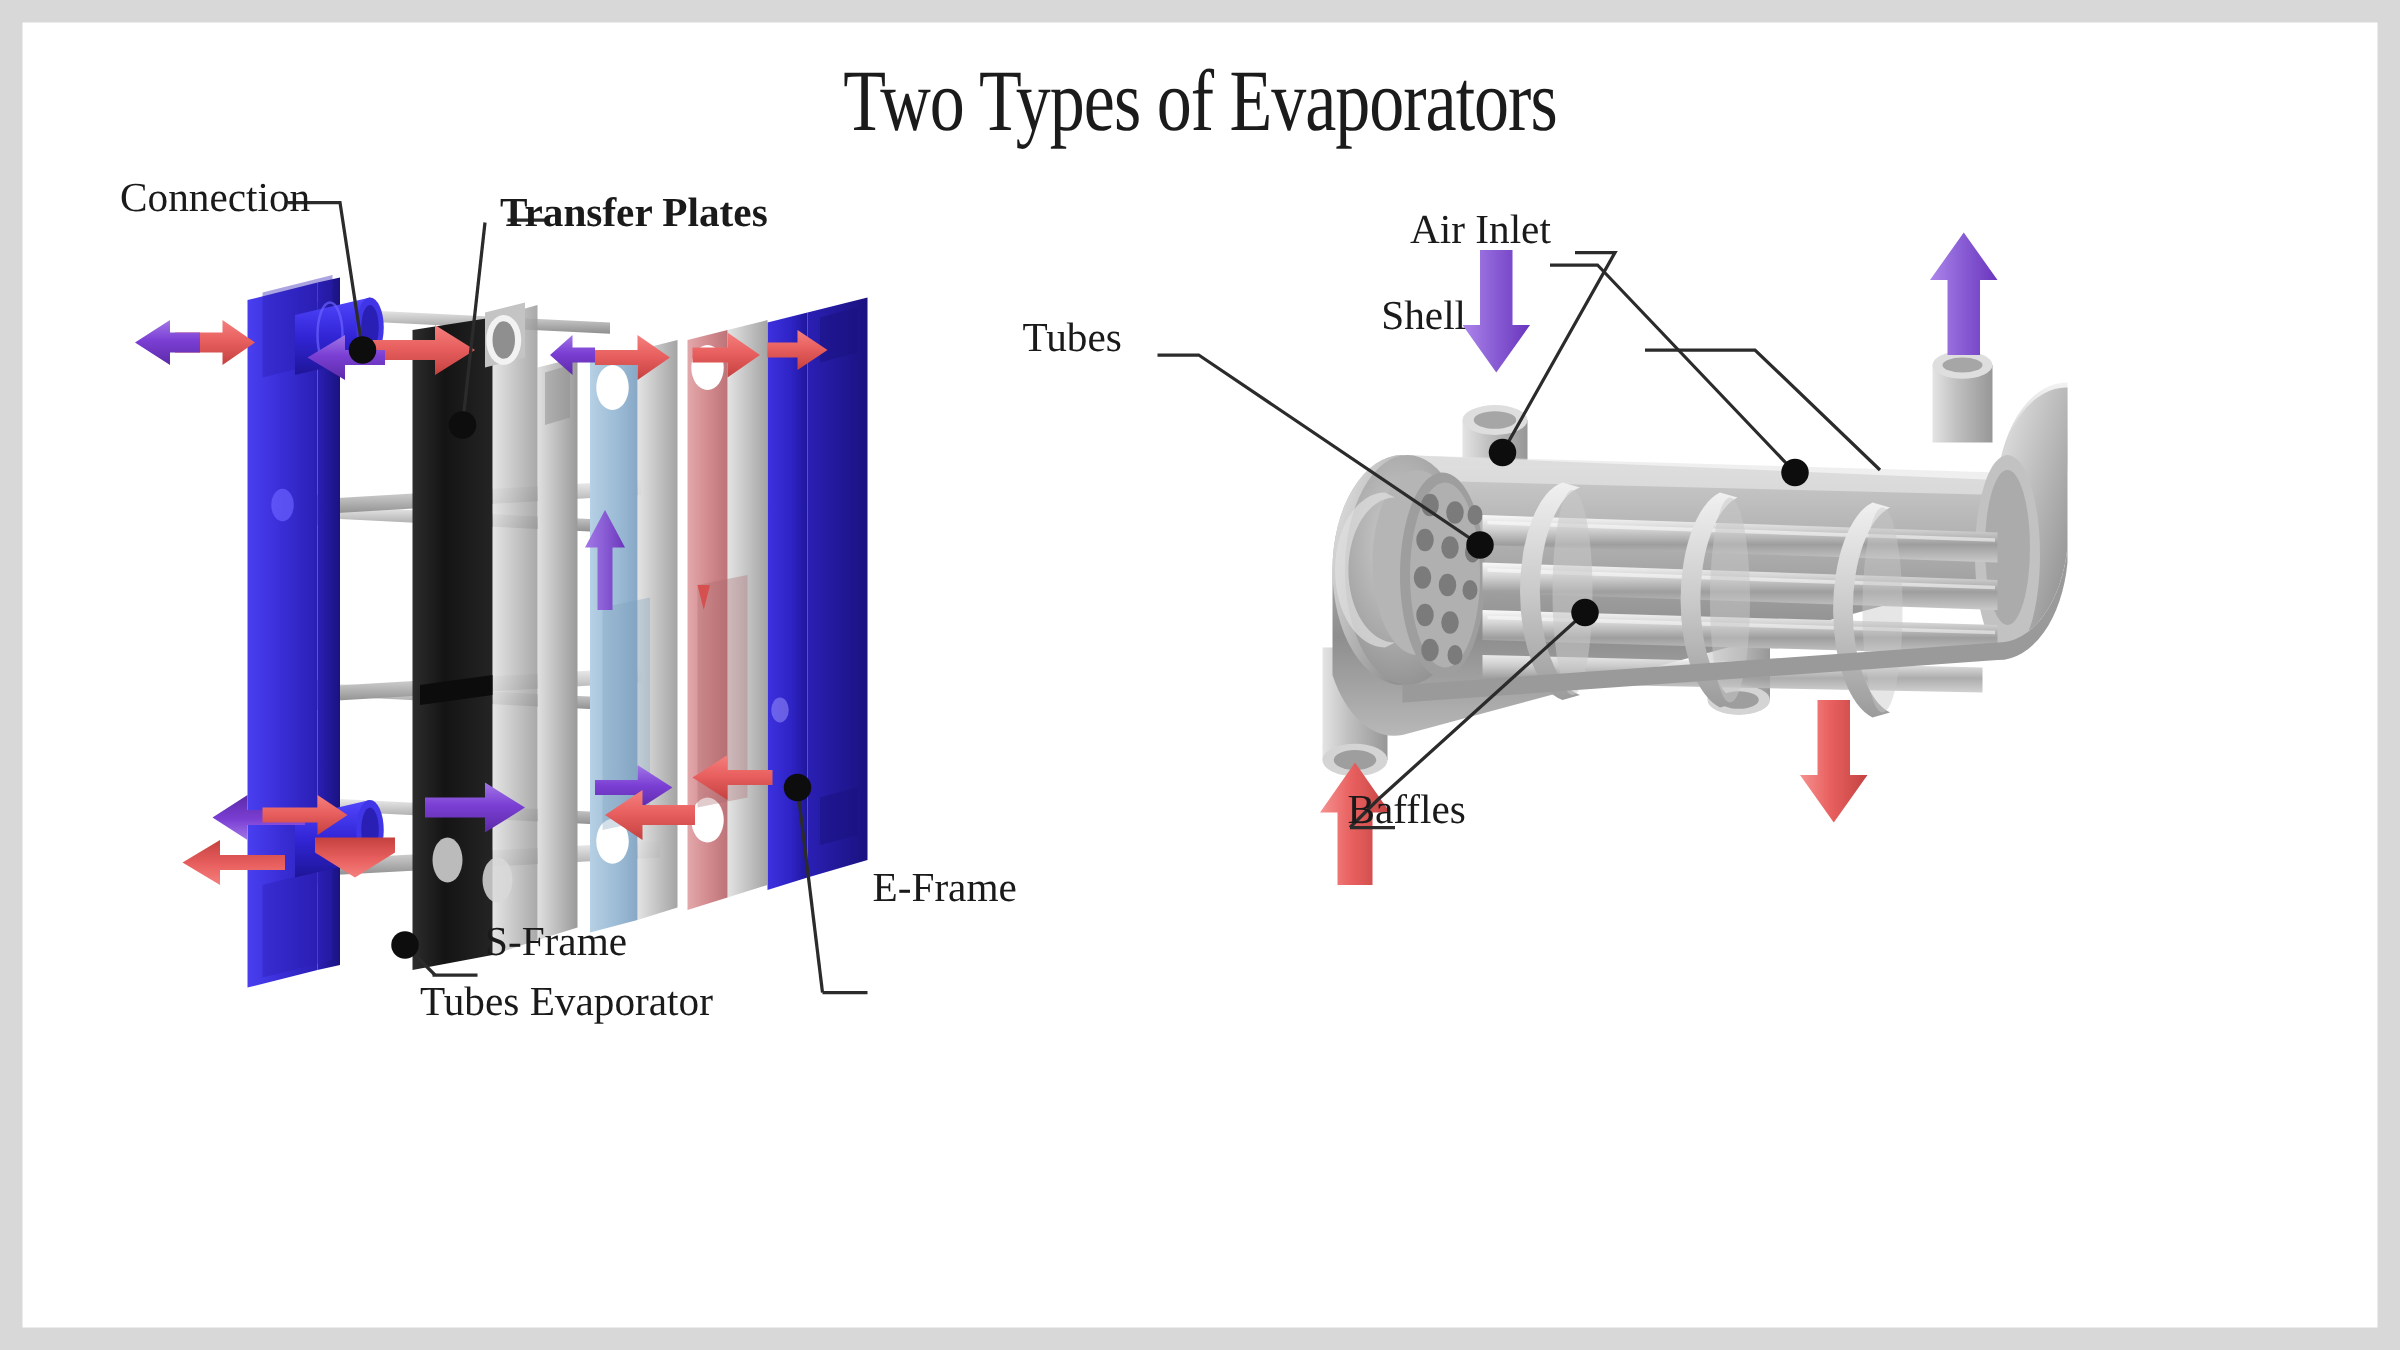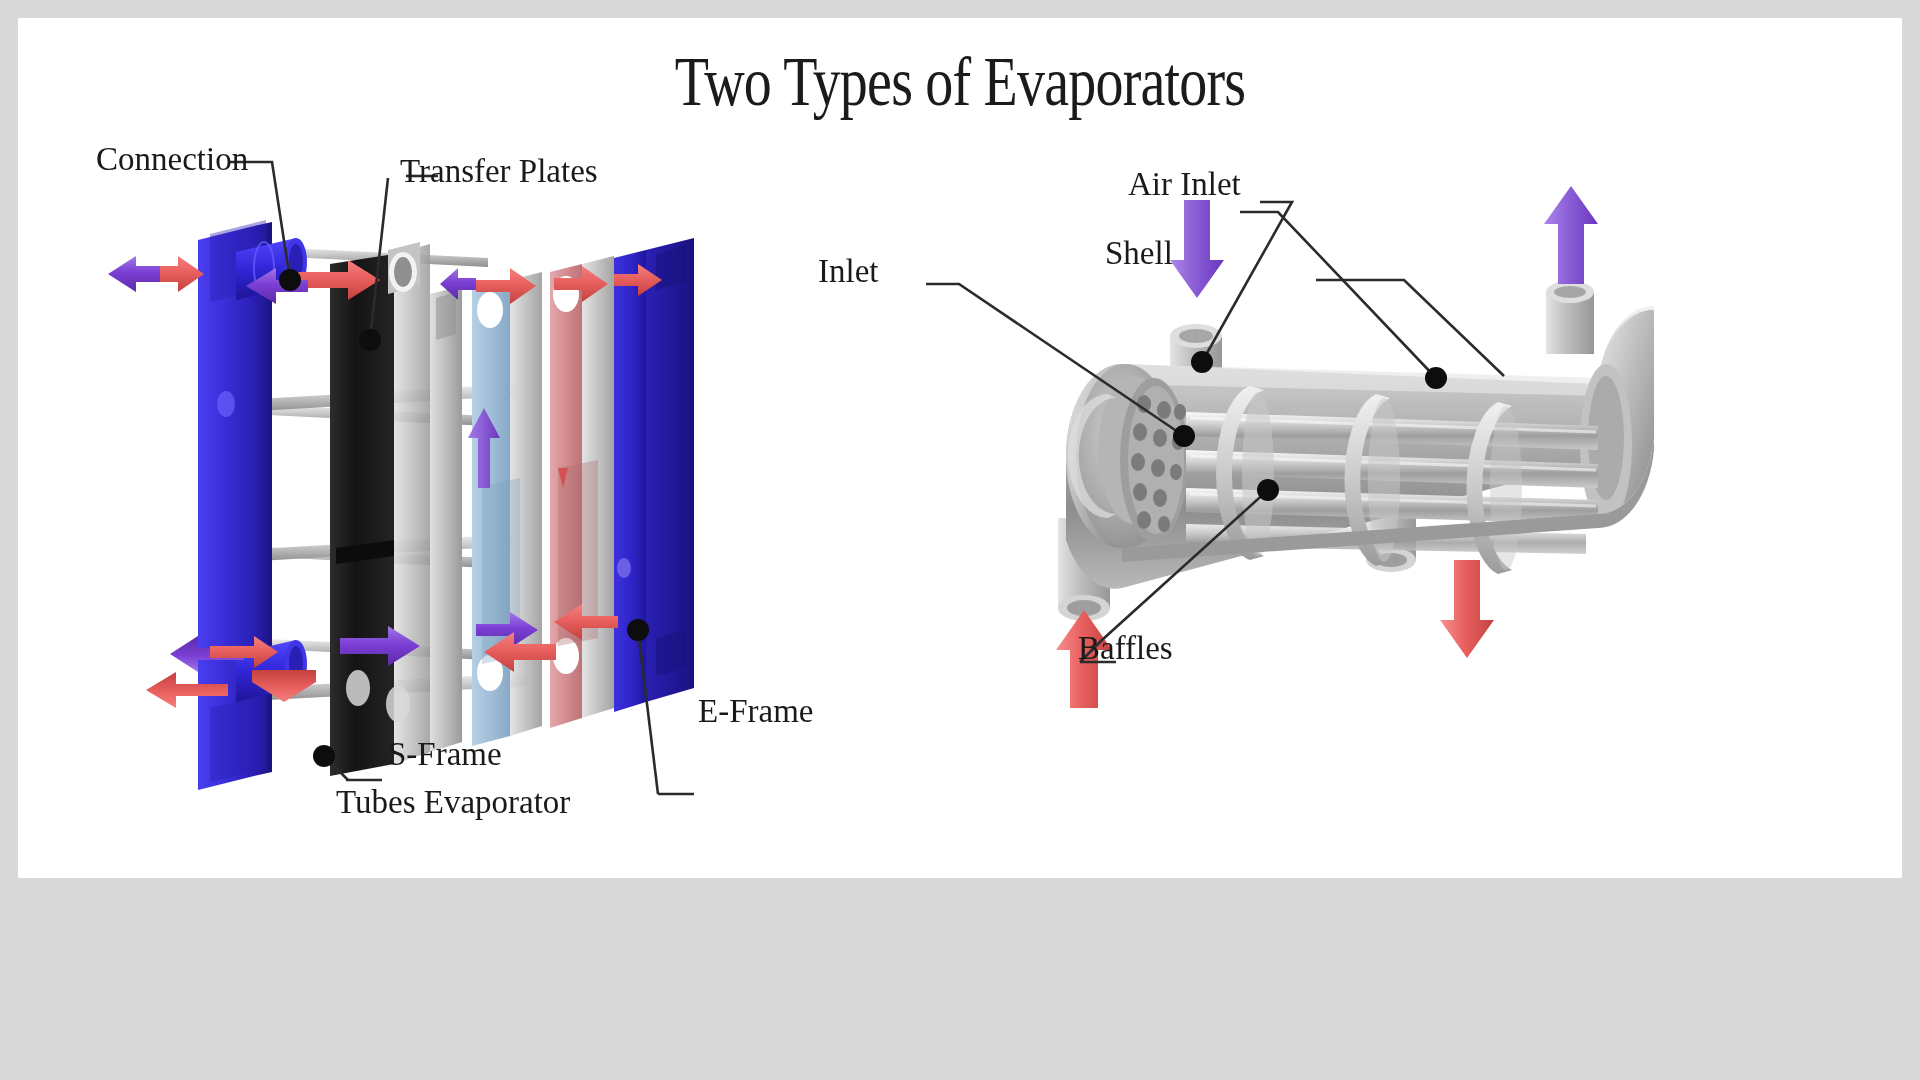--- a/index.html
+++ b/index.html
@@ -14,21 +14,21 @@
     height: 1080px;
     background: #d8d8d8;
     overflow: hidden;
     font-family: "Liberation Serif", "DejaVu Serif", serif;
   }
   #canvas {
     position: absolute;
     left: 18px;
     top: 18px;
     width: 1884px;
-    height: 860px;
+    height: 1044px;
     background: #ffffff;
     overflow: hidden;
   }
 
   
   #title {
     position: absolute;
     left: 0;
     top: 22px;
     width: 1884px;
@@ -480,25 +480,25 @@
       <g stroke="#2b2b2b" stroke-width="2.6" fill="none">
         <path d="M122,474 L158,474"></path>
       </g>
     </svg>
 
     <svg class="art" width="400" height="220" viewBox="0 0 400 220" style="left:1290px; top:250px;">
       <path d="M8,12 L96,12 L196,108" stroke="#2b2b2b" stroke-width="2.6" fill="none"></path>
     </svg>
 
     <div class="lbl" style="left:78px; top:123px;">Connection</div>
-    <div class="lbl" style="left:382px; top:135px;">Transfer Plates</div>
+    <div class="lbl" style="left:382px; top:135px;font-weight:bold;">Transfer Plates</div>
     <div class="lbl" style="left:370px; top:718px;">S-Frame</div>
     <div class="lbl" style="left:680px; top:675px;">E-Frame</div>
     <div class="caption" style="left:318px; top:765px;">Tubes Evaporator</div>
 
-    <div class="lbl" style="left:800px; top:235px;">Inlet</div>
+    <div class="lbl" style="left:800px; top:235px;">Tubes</div>
     <div class="lbl" style="left:1110px; top:148px;">Air Inlet</div>
     <div class="lbl" style="left:1087px; top:217px;">Shell</div>
     <div class="lbl" style="left:1060px; top:612px;">Baffles</div>
 
 
   </div>
 </div>
 
 </body></html>

